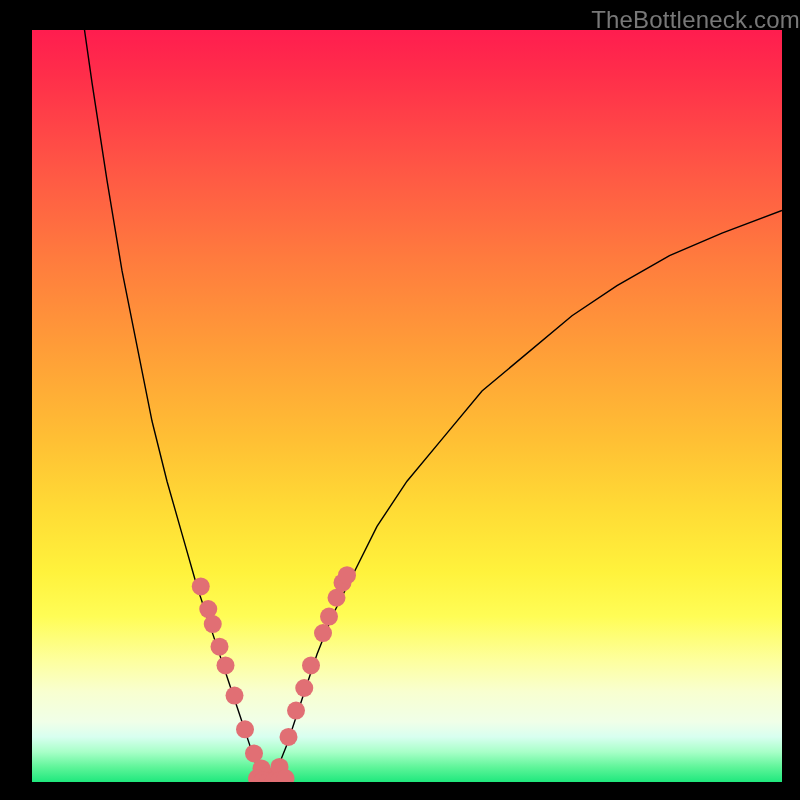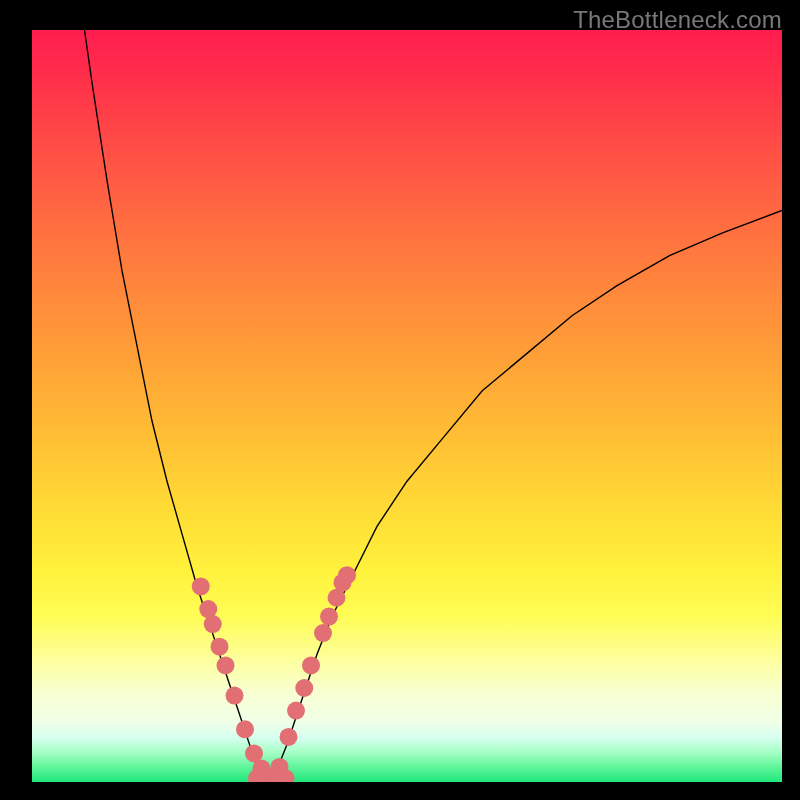--- a/index.html
+++ b/index.html
@@ -44,21 +44,21 @@
       #f0ffe8 92%,
       #d8fff0 94%,
       #a8ffc8 96%,
       #60f59a 98%,
       #1fe87d 100%
     );
   }
   .watermark {
     position: absolute;
     top: 6px;
-    right: 18px;
+    right: 0;
     color: #787878;
     font-size: 24px;
     font-weight: 500;
     letter-spacing: 0.2px;
     user-select: none;
     margin-left: 24px;
   }
   svg {
     position: absolute;
     left: 0; top: 0;

